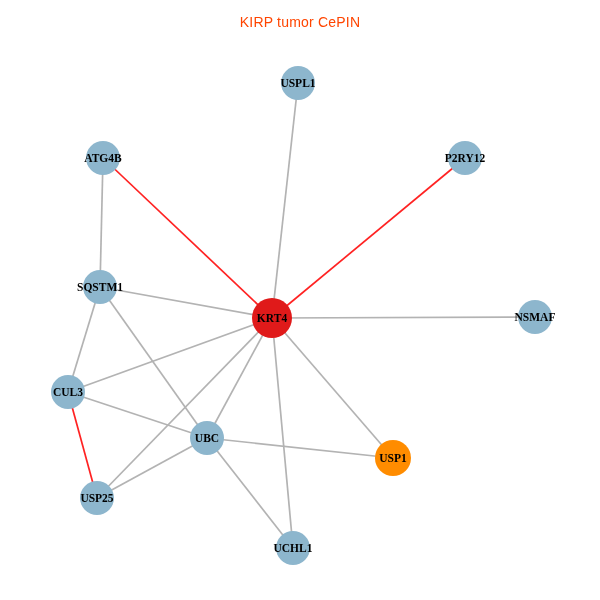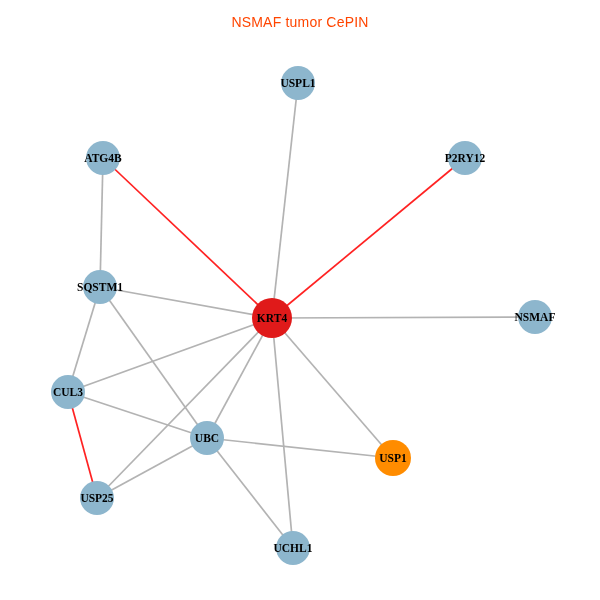--- a/index.html
+++ b/index.html
@@ -36,21 +36,21 @@
     font-size: 11.5px;
     fill: #000000;
     text-anchor: middle;
     pointer-events: none;
   }
 </style>
 </head>
 <body>
 
 <div class="canvas">
-  <div class="plot-title" style="color: rgb(255, 69, 0);">NSMAF tumor CePIN</div>
+  <div class="plot-title" style="color: rgb(255, 69, 0);">KIRP tumor CePIN</div>
   <svg class="network" width="600" height="600" viewBox="0 0 600 600">
     <g>
         <line x1="298" y1="83" x2="272" y2="318" stroke="#B3B3B3" stroke-width="1.7"></line>
         <line x1="103" y1="158" x2="272" y2="318" stroke="#FF2222" stroke-width="1.7"></line>
         <line x1="465" y1="158" x2="272" y2="318" stroke="#FF2222" stroke-width="1.7"></line>
         <line x1="100" y1="287" x2="272" y2="318" stroke="#B3B3B3" stroke-width="1.7"></line>
         <line x1="535" y1="317" x2="272" y2="318" stroke="#B3B3B3" stroke-width="1.7"></line>
         <line x1="68" y1="392" x2="272" y2="318" stroke="#B3B3B3" stroke-width="1.7"></line>
         <line x1="207" y1="438" x2="272" y2="318" stroke="#B3B3B3" stroke-width="1.7"></line>
         <line x1="393" y1="458" x2="272" y2="318" stroke="#B3B3B3" stroke-width="1.7"></line>

